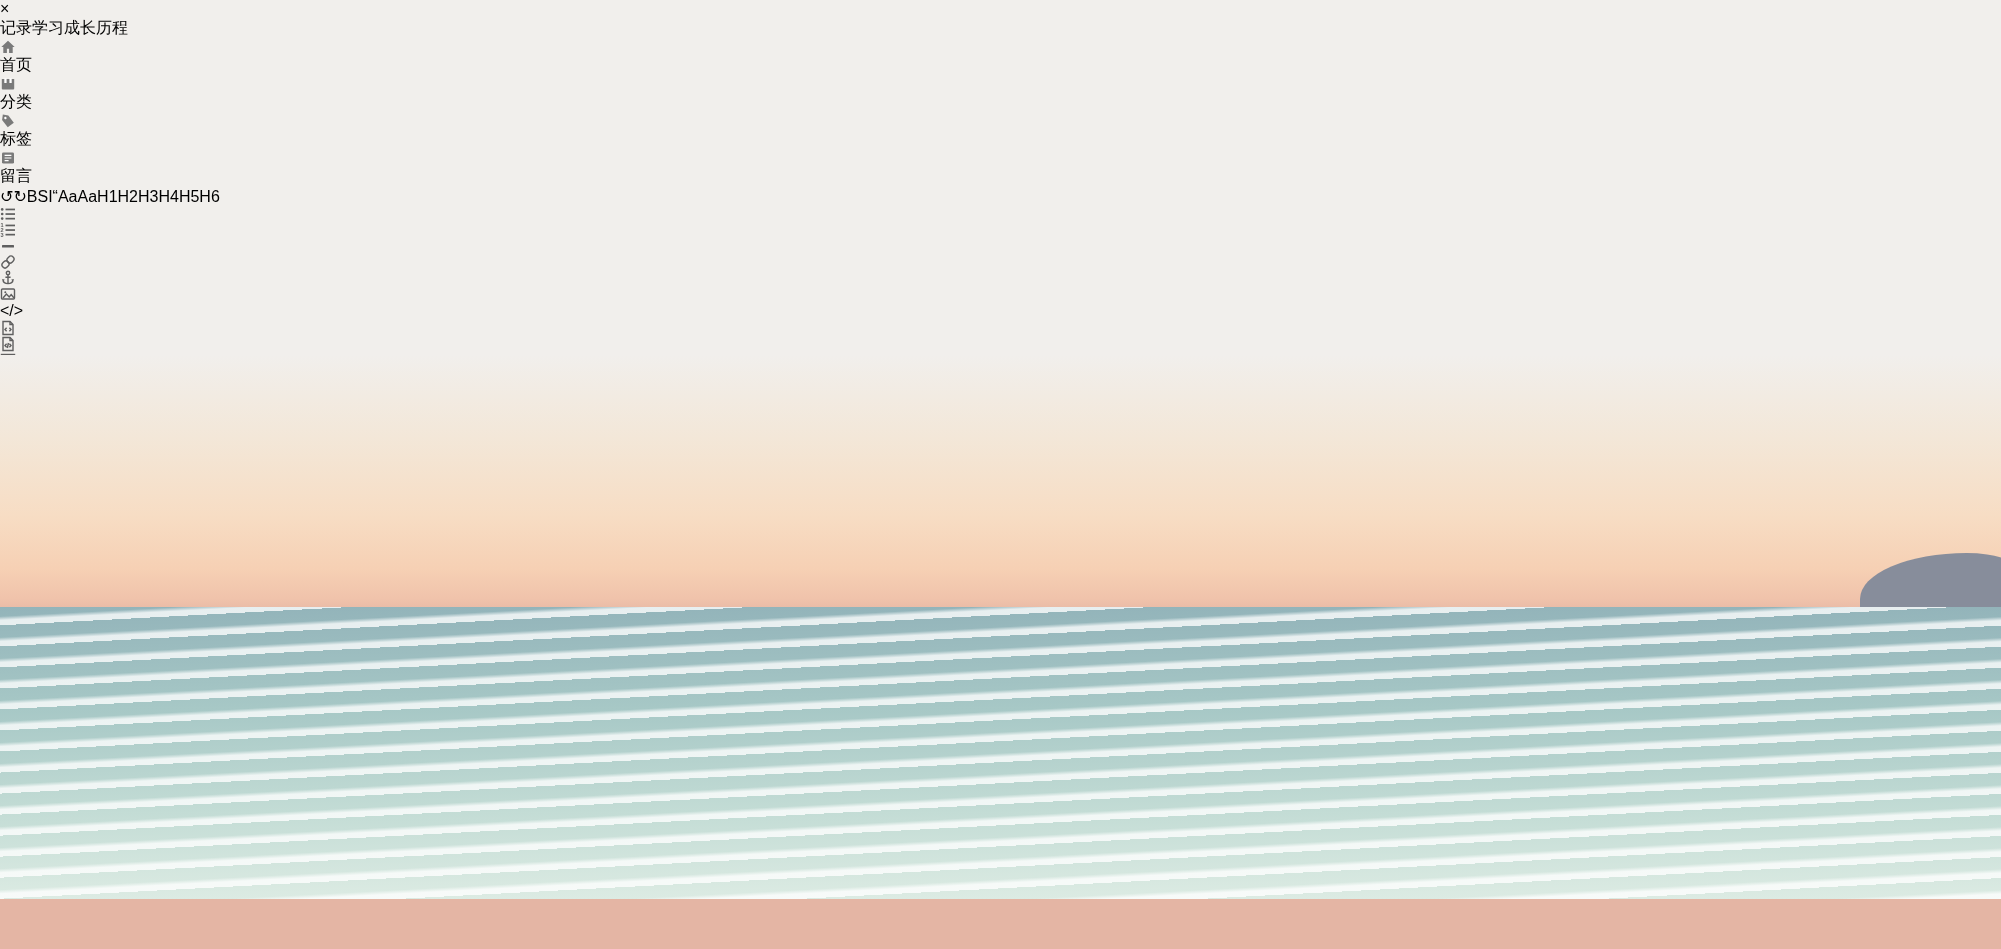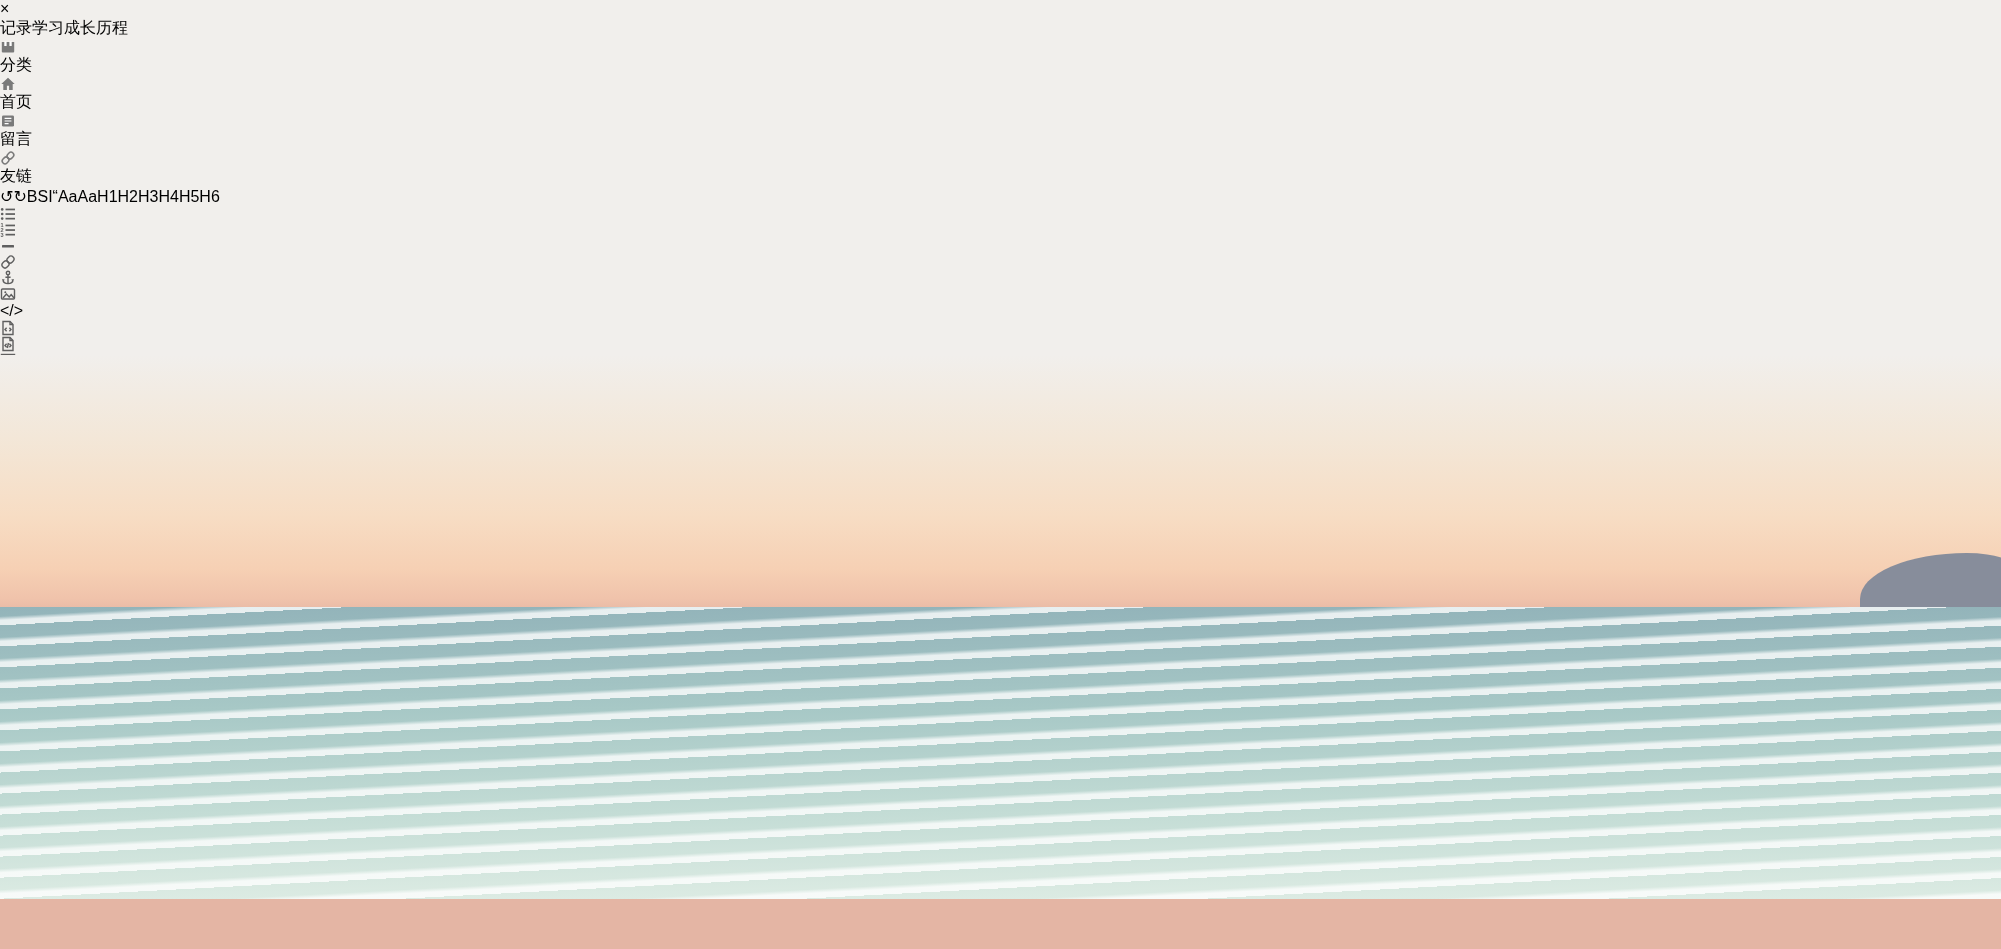--- a/index.html
+++ b/index.html
@@ -126,48 +126,48 @@
         <span class="mouth">×</span>
         <span class="suit"></span>
         <span class="badge"></span>
       </div>
       <div class="brand">
         <div class="s">记录学习成长历程</div>
       </div>
       <div class="nav" id="nav">
           <div class="nav-item"><span style="display: flex;">
               <svg width="16" height="16" viewBox="0 0 16 16">
+                <path d="M8 1.8L1.3 8h2v6h3.6V9.8h2.2V14h3.6V8h2z" fill="#7a7a7a"></path>
+              </svg>
+            </span><span>首页</span></div>
+          <div class="nav-item"><span style="display: flex;">
+              <svg width="16" height="16" viewBox="0 0 16 16">
                 <g fill="#7a7a7a">
                   <path d="M1.8 3h12.4v9.4a1 1 0 01-1 1H2.8a1 1 0 01-1-1z"></path>
                 </g>
                 <rect x="4.3" y="2.4" width="2.3" height="4.6" fill="#fff"></rect>
                 <rect x="9.4" y="2.4" width="2.3" height="4.6" fill="#fff"></rect>
               </svg>
             </span><span>分类</span></div>
           <div class="nav-item"><span style="display: flex;">
               <svg width="16" height="16" viewBox="0 0 16 16">
-                <path d="M8 1.8L1.3 8h2v6h3.6V9.8h2.2V14h3.6V8h2z" fill="#7a7a7a"></path>
-              </svg>
-            </span><span>首页</span></div>
+                <g fill="#7a7a7a" transform="rotate(8 8 8)">
+                  <path d="M2 2.4h5.6L14 8.8l-5.4 5.4L2 7.8z"></path>
+                  <circle cx="5" cy="5.4" r="1.2" fill="#fff"></circle>
+                </g>
+              </svg>
+            </span><span>标签</span></div>
           <div class="nav-item"><span style="display: flex;">
               <svg width="16" height="16" viewBox="0 0 16 16">
                 <g>
                   <rect x="2" y="2.4" width="12" height="11.2" rx="1.4" fill="#7a7a7a"></rect>
                   <path d="M4.6 5.4h6.8M4.6 8h6.8M4.6 10.6h4" stroke="#fff" stroke-width="1.2"></path>
                 </g>
               </svg>
             </span><span>留言</span></div>
-          <div class="nav-item"><span style="display: flex;">
-              <svg width="16" height="16" viewBox="0 0 16 16">
-                <g fill="none" stroke="#7a7a7a" stroke-width="1.5" transform="rotate(45 8 8)">
-                  <rect x="5.2" y="1" width="5.6" height="7.2" rx="2.8"></rect>
-                  <rect x="5.2" y="7.8" width="5.6" height="7.2" rx="2.8"></rect>
-                </g>
-              </svg>
-            </span><span>友链</span></div>
         </div>
     </div>
 
 
     <div class="editor">
       <div class="toolbar" id="toolbar"><span class="tbtn"><span class="glyph g-undo">↺</span></span><span class="tbtn"><span class="glyph g-redo">↻</span></span><span class="tsep"></span><span class="tbtn"><span class="glyph g-bold">B</span></span><span class="tbtn"><span class="glyph g-strikethrough">S</span></span><span class="tbtn"><span class="glyph g-italic">I</span></span><span class="tbtn"><span class="glyph g-quote">“</span></span><span class="tbtn"><span class="glyph g-ucwords">Aa</span></span><span class="tbtn"><span class="glyph g-uppercase">A</span></span><span class="tbtn"><span class="glyph g-lowercase">a</span></span><span class="tsep"></span><span class="tbtn"><span class="glyph g-h1">H1</span></span><span class="tbtn"><span class="glyph g-h2">H2</span></span><span class="tbtn"><span class="glyph g-h3">H3</span></span><span class="tbtn"><span class="glyph g-h4">H4</span></span><span class="tbtn"><span class="glyph g-h5">H5</span></span><span class="tbtn"><span class="glyph g-h6">H6</span></span><span class="tsep"></span><span class="tbtn"><span style="display: flex;">
               <svg width="16" height="16" viewBox="0 0 16 16">
                 <g fill="#5f5f5f">
                   <circle cx="2.2" cy="3.4" r="1.3"></circle>
                   <circle cx="2.2" cy="8" r="1.3"></circle>

